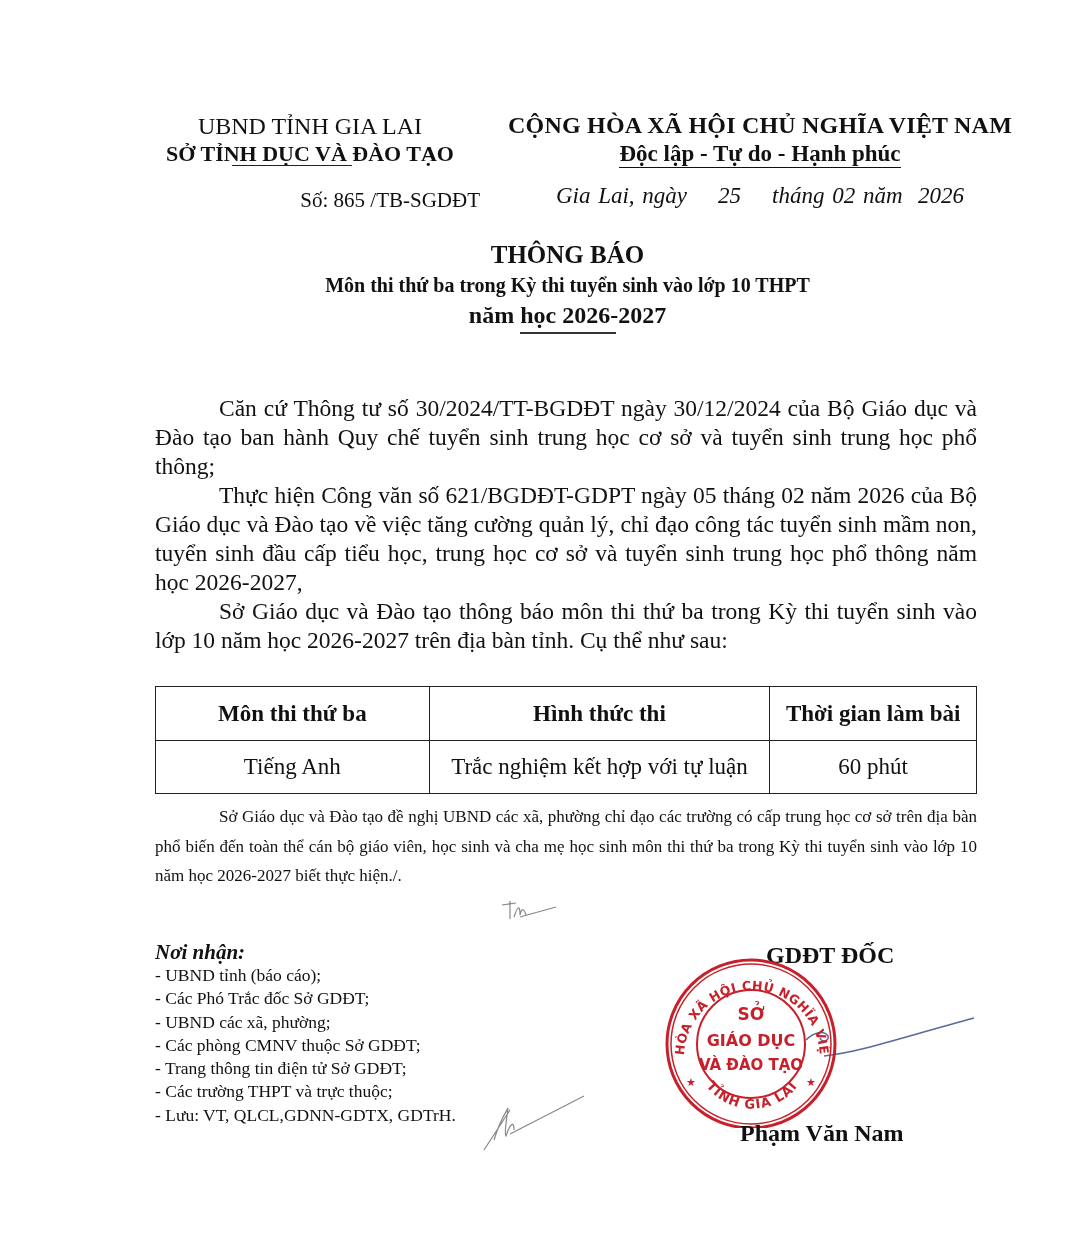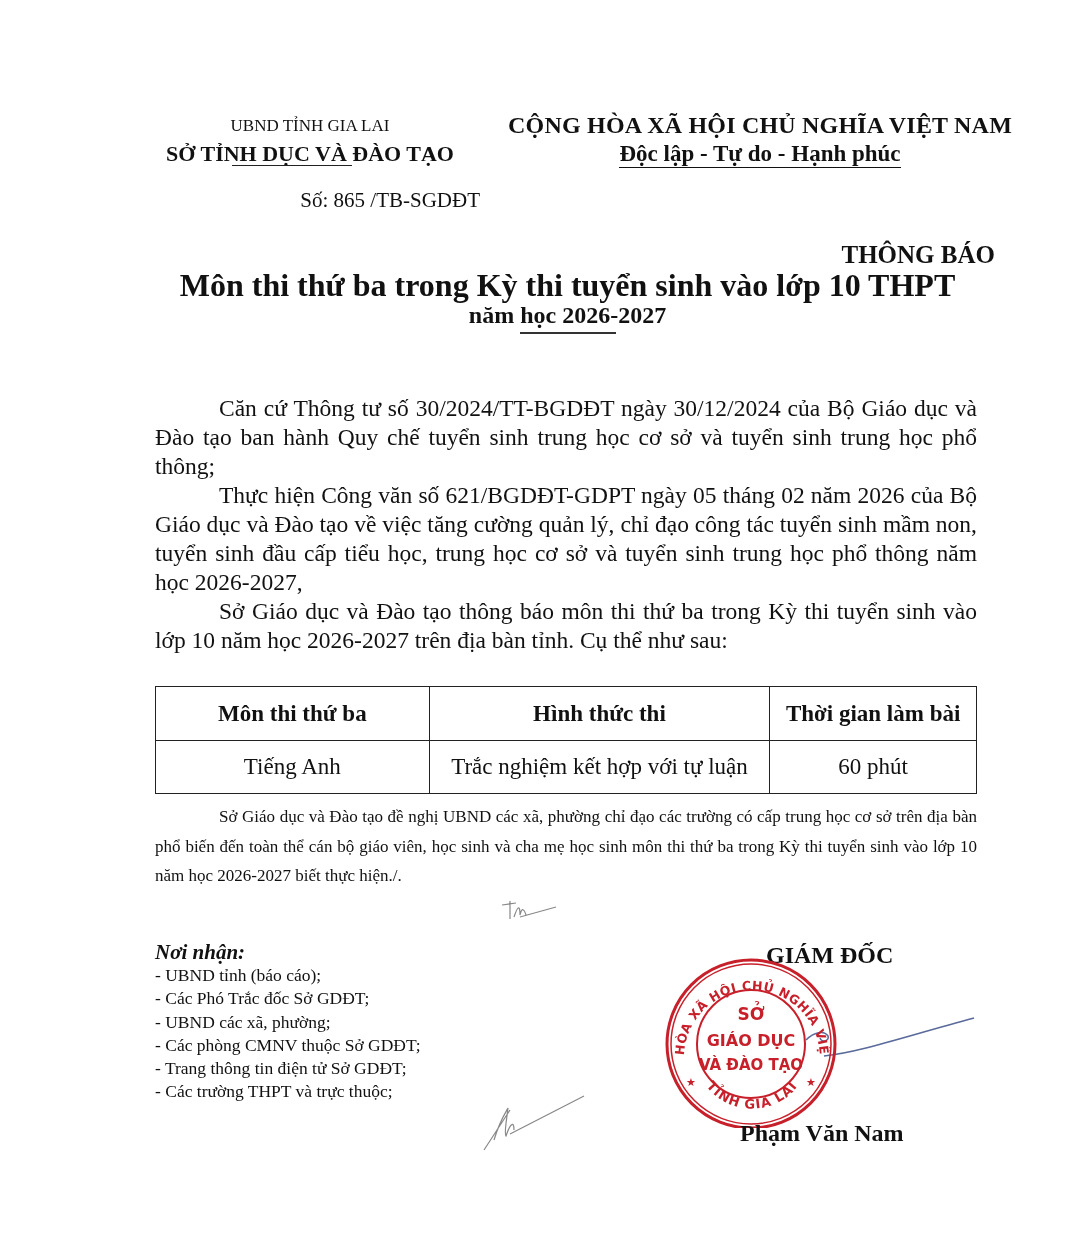--- a/index.html
+++ b/index.html
@@ -1,32 +1,32 @@
 <!DOCTYPE html>
 <html><head>
 <meta charset="utf-8">
 <style>
   html, body { margin:0; padding:0; background:#ffffff; }
   body { width:1080px; height:1244px; position:relative; overflow:hidden;
          font-family:"Liberation Serif", "DejaVu Serif", serif; color:#111; }
   .abs { position:absolute; }
   .center { text-align:center; }
   .hdr-left { left:140px; width:340px; top:112px; }
-  .hdr-left .l1 { font-size:17px; line-height:28px; }
+  .hdr-left .l1 { font-size:24px; line-height:28px; }
   .hdr-left .l2 { font-size:22px; line-height:28px; font-weight:bold; }
   .hdr-left .rule { width:120px; height:1px; background:#222; margin:0 auto; position:relative; left:-18px; top:-3px; }
   .hdr-left .l3 { font-size:21px; line-height:28px; margin-top:17px;text-align:right; }
   .hdr-right { left:460px; width:600px; top:110px; }
   .hdr-right .r1 { font-size:24px; line-height:30px; font-weight:bold; letter-spacing:0.2px; }
   .hdr-right .r2 { font-size:23px; line-height:28px; font-weight:bold; }
   .hdr-right .r2 span { border-bottom:1.5px solid #111; padding-bottom:1px;margin-top:39px; }
   .hdr-right .r3 { font-size:23px; line-height:28px; font-style:italic; margin-top:14px; word-spacing:2px; }
   .title { left:140px; width:855px; top:240px; }
-  .title .t1 { font-size:25px; font-weight:bold; line-height:30px;text-align:right; }
-  .title .t2 { font-size:32px; font-weight:bold; line-height:30px; }
+  .title .t1 { font-size:25px; font-weight:bold; line-height:30px; }
+  .title .t2 { font-size:20px; font-weight:bold; line-height:30px; }
   .title .t3 { font-size:24px; font-weight:bold; line-height:30px; }
   .title .rule { width:96px; height:2px; background:#333; margin:2px auto 0; }
   .body { left:155px; width:822px; top:394px; font-size:23.5px; line-height:29px; text-align:justify; }
   .body p { margin:0; text-indent:64px; }
   table.exam { position:absolute; left:155px; top:686px; width:822px; border-collapse:collapse; font-size:23px; }
   table.exam th, table.exam td { border:1px solid #222; text-align:center; }
   table.exam th { height:51px; font-weight:bold; }
   table.exam td { height:50px; }
   .closing { left:155px; width:822px; top:802px; font-size:17px; line-height:29.5px; text-align:justify; }
   .closing p { margin:0; text-indent:64px; }
@@ -43,20 +43,21 @@
 <div class="abs hdr-left center">
   <div class="l1">UBND TỈNH GIA LAI</div>
   <div class="l2">SỞ TỈNH DỤC VÀ ĐÀO TẠO</div>
   <div class="rule"></div>
   <div class="l3">Số:  865  /TB-SGDĐT</div>
 </div>
 
 <div class="abs hdr-right center">
   <div class="r1">CỘNG HÒA XÃ HỘI CHỦ NGHĨA VIỆT NAM</div>
   <div class="r2"><span>Độc lập - Tự do - Hạnh phúc</span></div>
+  <div class="r3" style="white-space:pre;">Gia Lai, ngày    25    tháng 02 năm  2026</div>
 </div>
 
 <div class="abs title center">
   <div class="t1">THÔNG BÁO</div>
   <div class="t2">Môn thi thứ ba trong Kỳ thi tuyển sinh vào lớp 10 THPT</div>
   <div class="t3">năm học 2026-2027</div>
   <div class="rule"></div>
 </div>
 
 <div class="abs body">
@@ -97,28 +98,29 @@
 
 <div class="abs recipients">
   <div class="head">Nơi nhận:</div>
   <ul>
     <li>- UBND tỉnh (báo cáo);</li>
     <li>- Các Phó Trắc đốc Sở GDĐT;</li>
     <li>- UBND các xã, phường;</li>
     <li>- Các phòng CMNV thuộc Sở GDĐT;</li>
     <li>- Trang thông tin điện tử Sở GDĐT;</li>
     <li>- Các trường THPT và trực thuộc;</li>
+    <li>- Lưu: VT, QLCL,GDNN-GDTX, GDTrH.</li>
   </ul>
 </div>
 
 <svg class="abs" style="left:480px;top:1090px" width="110" height="66">
   <path d="M4 60 L30 20 M14 50 C20 30 26 22 28 18 C26 34 24 44 26 46 C30 34 34 30 34 40 M30 44 L104 6" stroke="#888" stroke-width="1.2" fill="none"></path>
 </svg>
 
-<div class="abs sign-title">GIÁM ĐỐC</div>
+<div class="abs sign-title">GDĐT ĐỐC</div>
 
 <svg class="abs" style="left:800px;top:1010px" width="180" height="60">
   <path d="M6 30 C14 22 24 20 28 26 C30 30 22 34 20 28 M24 46 C60 42 100 28 174 8" stroke="#5a6a9a" stroke-width="1.6" fill="none"></path>
 </svg>
 
 <svg class="abs stamp" viewBox="0 0 178 170">
   <defs>
     <path id="arcTop" d="M 22 100 A 68 68 0 1 1 158 100"></path>
     <path id="arcBot" d="M 40 122 A 58 58 0 0 0 140 122"></path>
   </defs>

